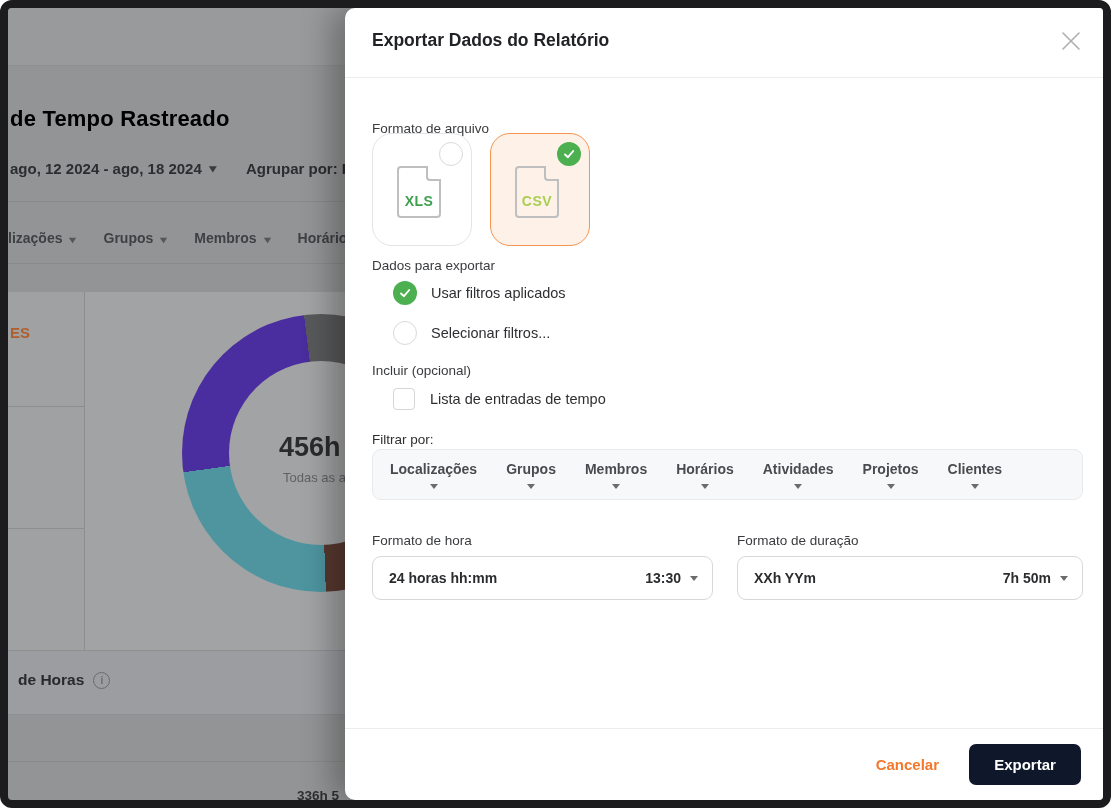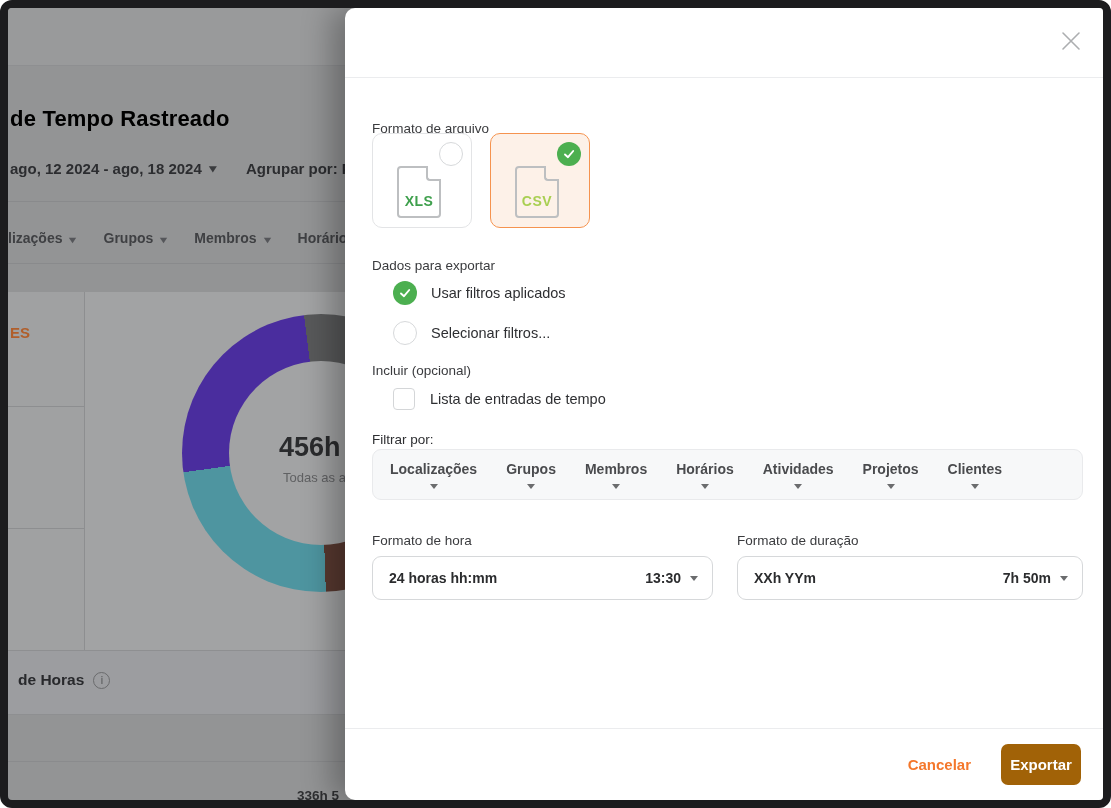--- a/index.html
+++ b/index.html
@@ -36,21 +36,21 @@
   .bg-total { left:289px; top:780px; font-size:13.5px; font-weight:700; color:#2e2f31; white-space:nowrap; }
 
   
   .modal { left:337px; top:0; width:758px; height:792px; background:#ffffff; border-radius:10px 0 0 10px; box-shadow:-14px 0 30px rgba(0,0,0,.28); }
   .m { position:absolute; }
   .m-title { left:27px; top:22px; font-size:17.5px; font-weight:700; color:#212225; }
   .m-close { left:713px; top:20px; width:26px; height:26px; cursor:pointer; color:#acaeb0; }
   .m-divider { left:0; top:69px; width:758px; height:1px; background:#ebecee; }
   .m-label { font-size:13.5px; color:#3a3b3e; }
   .fmt-label { left:27px; top:101px;margin-top:12px; }
-  .card { top:125px; width:100px; height:95px; border-radius:10px; background:#fff; border:1px solid #e3e4e6; cursor:pointer; }
+  .card { top:125px; width:100px; height:113px; border-radius:20px; background:#fff; border:1px solid #e3e4e6; cursor:pointer; }
   .card.xls { left:27px; }
   .card.csv { left:145px; background:#fdf1e8; border:1.5px solid #f5934f; }
   .card .sel { position:absolute; top:8px; right:8px; width:24px; height:24px; border-radius:50%; }
   .sel.off { border:1.5px solid #d7d9db; background:#fff; }
   .sel.on { background:#4caf50; display:flex; align-items:center; justify-content:center; }
   .doc { position:absolute; left:24px; top:32px; width:44px; height:52px; border:2px solid #bdbfc1; border-radius:4px; background:transparent; }
   .doc::before { content:""; position:absolute; right:-2px; top:-2px; width:13px; height:13px; background:inherit; border-left:2px solid #bdbfc1; border-bottom:2px solid #bdbfc1; border-bottom-left-radius:4px; }
   .card.xls .doc::before { background:#fff; }
   .card.csv .doc::before { background:#fdf1e8; }
   .doc-text { position:absolute; left:0; right:0; bottom:7px; text-align:center; font-size:14px; font-weight:700; letter-spacing:.5px; }
@@ -74,21 +74,21 @@
   .dur-label { left:392px; top:525px; }
   .select { top:548px; height:44px; border:1px solid #d6d8da; border-radius:9px; background:#fff; display:flex; align-items:center; justify-content:space-between; padding:0 14px 0 16px; cursor:pointer; }
   .sel-hora { left:27px; width:341px; }
   .sel-dur { left:392px; width:346px; }
   .select .val { font-size:14px; font-weight:700; color:#2b2c2e; }
   .select .right { display:flex; align-items:center; gap:9px; }
   .select .prev { font-size:14px; font-weight:700; color:#2b2c2e;margin-left:22px; }
   .m-footer-div { left:0; top:720px; width:758px; height:1px; background:#ebecee; }
   .m-footer { left:0; top:721px; width:758px; height:71px; display:flex; align-items:center; justify-content:flex-end; gap:30px; padding-right:22px; }
   .btn-cancel { font-size:15px; font-weight:700; color:#f4772b; background:none; border:none; cursor:pointer; font-family:inherit; }
-  .btn-export { font-size:15px; font-weight:700; color:#fff; background:#a16207; border:none; border-radius:7px; width:80px; height:41px; cursor:pointer; font-family:inherit; }
+  .btn-export { font-size:15px; font-weight:700; color:#fff; background:#0f172a; border:none; border-radius:7px; width:112px; height:41px; cursor:pointer; font-family:inherit; }
 </style>
 </head>
 <body>
 
 <div class="frame">
   <div class="stage">
 
     <div>
       <div class="abs bg-topbar"></div>
       <div class="abs bg-heading">de Tempo Rastreado</div>
@@ -120,20 +120,21 @@
       <div class="abs bg-band"></div>
       <div class="abs bg-sectitle">
         <span>de Horas</span>
         <i class="info-i">i</i>
       </div>
       <div class="abs bg-div3"></div>
       <div class="abs bg-total">336h 5</div>
     </div>
 
     <div class="abs modal">
+      <div class="m m-title">Exportar Dados do Relatório</div>
       <div class="m m-close">
         <svg width="26" height="26" viewBox="0 0 26 26">
             <path d="M5 5 L21 21 M21 5 L5 21" stroke="#acaeb0" stroke-width="1.6" stroke-linecap="round"></path>
           </svg>
       </div>
       <div class="m m-divider"></div>
 
       <div class="m m-label fmt-label">Formato de arquivo</div>
 
       <div class="m card xls">

